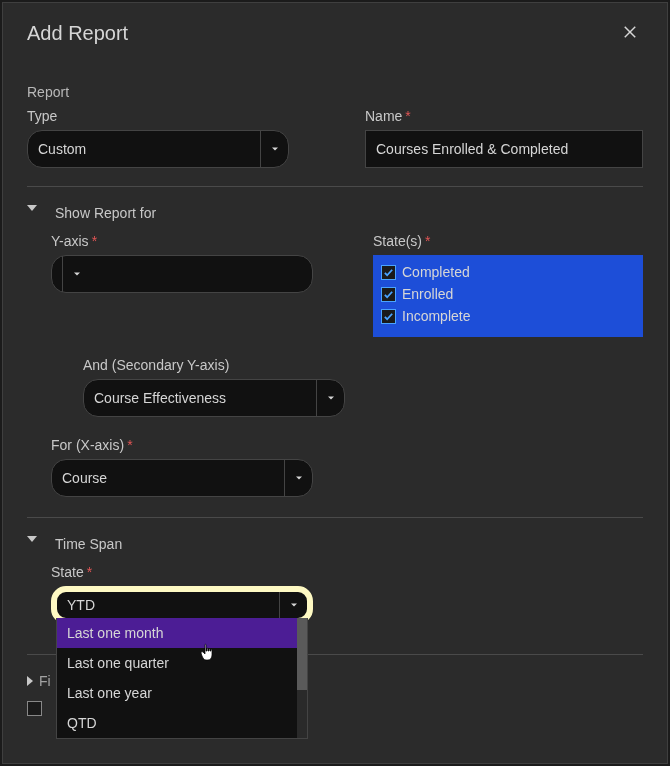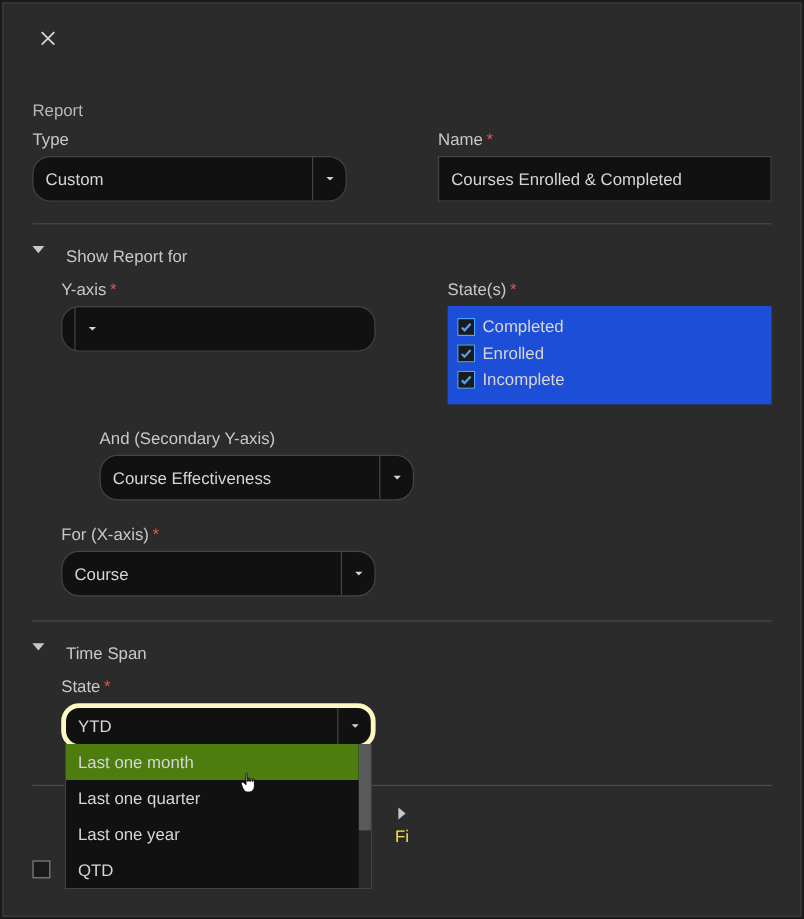--- a/index.html
+++ b/index.html
@@ -182,21 +182,21 @@
     height: 11px;
     display: block;
   }
   .chk svg { display: none; }
   .chk-label {
     color: #d6d6d6;
     font-size: 14px;
   }
   
   .select.open {
-    border: 4px solid #fef9c3;
+    border: 6px solid #fef9c3;
   }
   .dropdown-panel {
     position: absolute;
     left: -1px;
     top: 100%;
     width: calc(100% + 2px);
     background: #111;
     border: 1px solid #444;
     border-top: none;
     z-index: 10;
@@ -205,21 +205,21 @@
   .dropdown-list {
     flex: 1;
   }
   .dropdown-option {
     padding: 7px 10px;
     color: #d6d6d6;
     font-size: 14px;
     cursor: pointer;
   }
   .dropdown-option.hover {
-    background: #4d7c0f;
+    background: #4c1d95;
   }
   .dropdown-scrollbar {
     width: 10px;
     background: #2a2a2a;
     position: relative;
   }
   .dropdown-scrollbar-thumb {
     position: absolute;
     left: 0;
     top: 0;
@@ -231,24 +231,23 @@
     position: absolute;
     width: 16px;
     height: 20px;
     pointer-events: none;
     z-index: 50;
   }
   .filter-row {
     display: flex;
     align-items: center;
     gap: 6px;
-    color: #fde047;
+    color: #a3a3a3;
     font-size: 14px;
     margin-top: 16px;
-    flex-direction: column;
   }
   .plain-chk {
     width: 15px;
     height: 15px;
     border: 1px solid #888;
     background: #1a1a1a;
     margin-top: 12px;
   }
   .two-col-section {
     display: flex;
@@ -260,20 +259,21 @@
   .two-col-section .right {
     flex: 1;
   }
 </style>
 </head>
 <body>
 
 <div class="modal">
 
   <div class="modal-header">
+    <div class="modal-title">Add Report</div>
     <button class="close-btn">
       <span>
         <svg viewBox="0 0 24 24" stroke="#d6d6d6" stroke-width="2" fill="none">
           <line x1="5" y1="5" x2="19" y2="19"></line>
           <line x1="19" y1="5" x2="5" y2="19"></line>
         </svg>
       </span>
     </button>
   </div>
 

